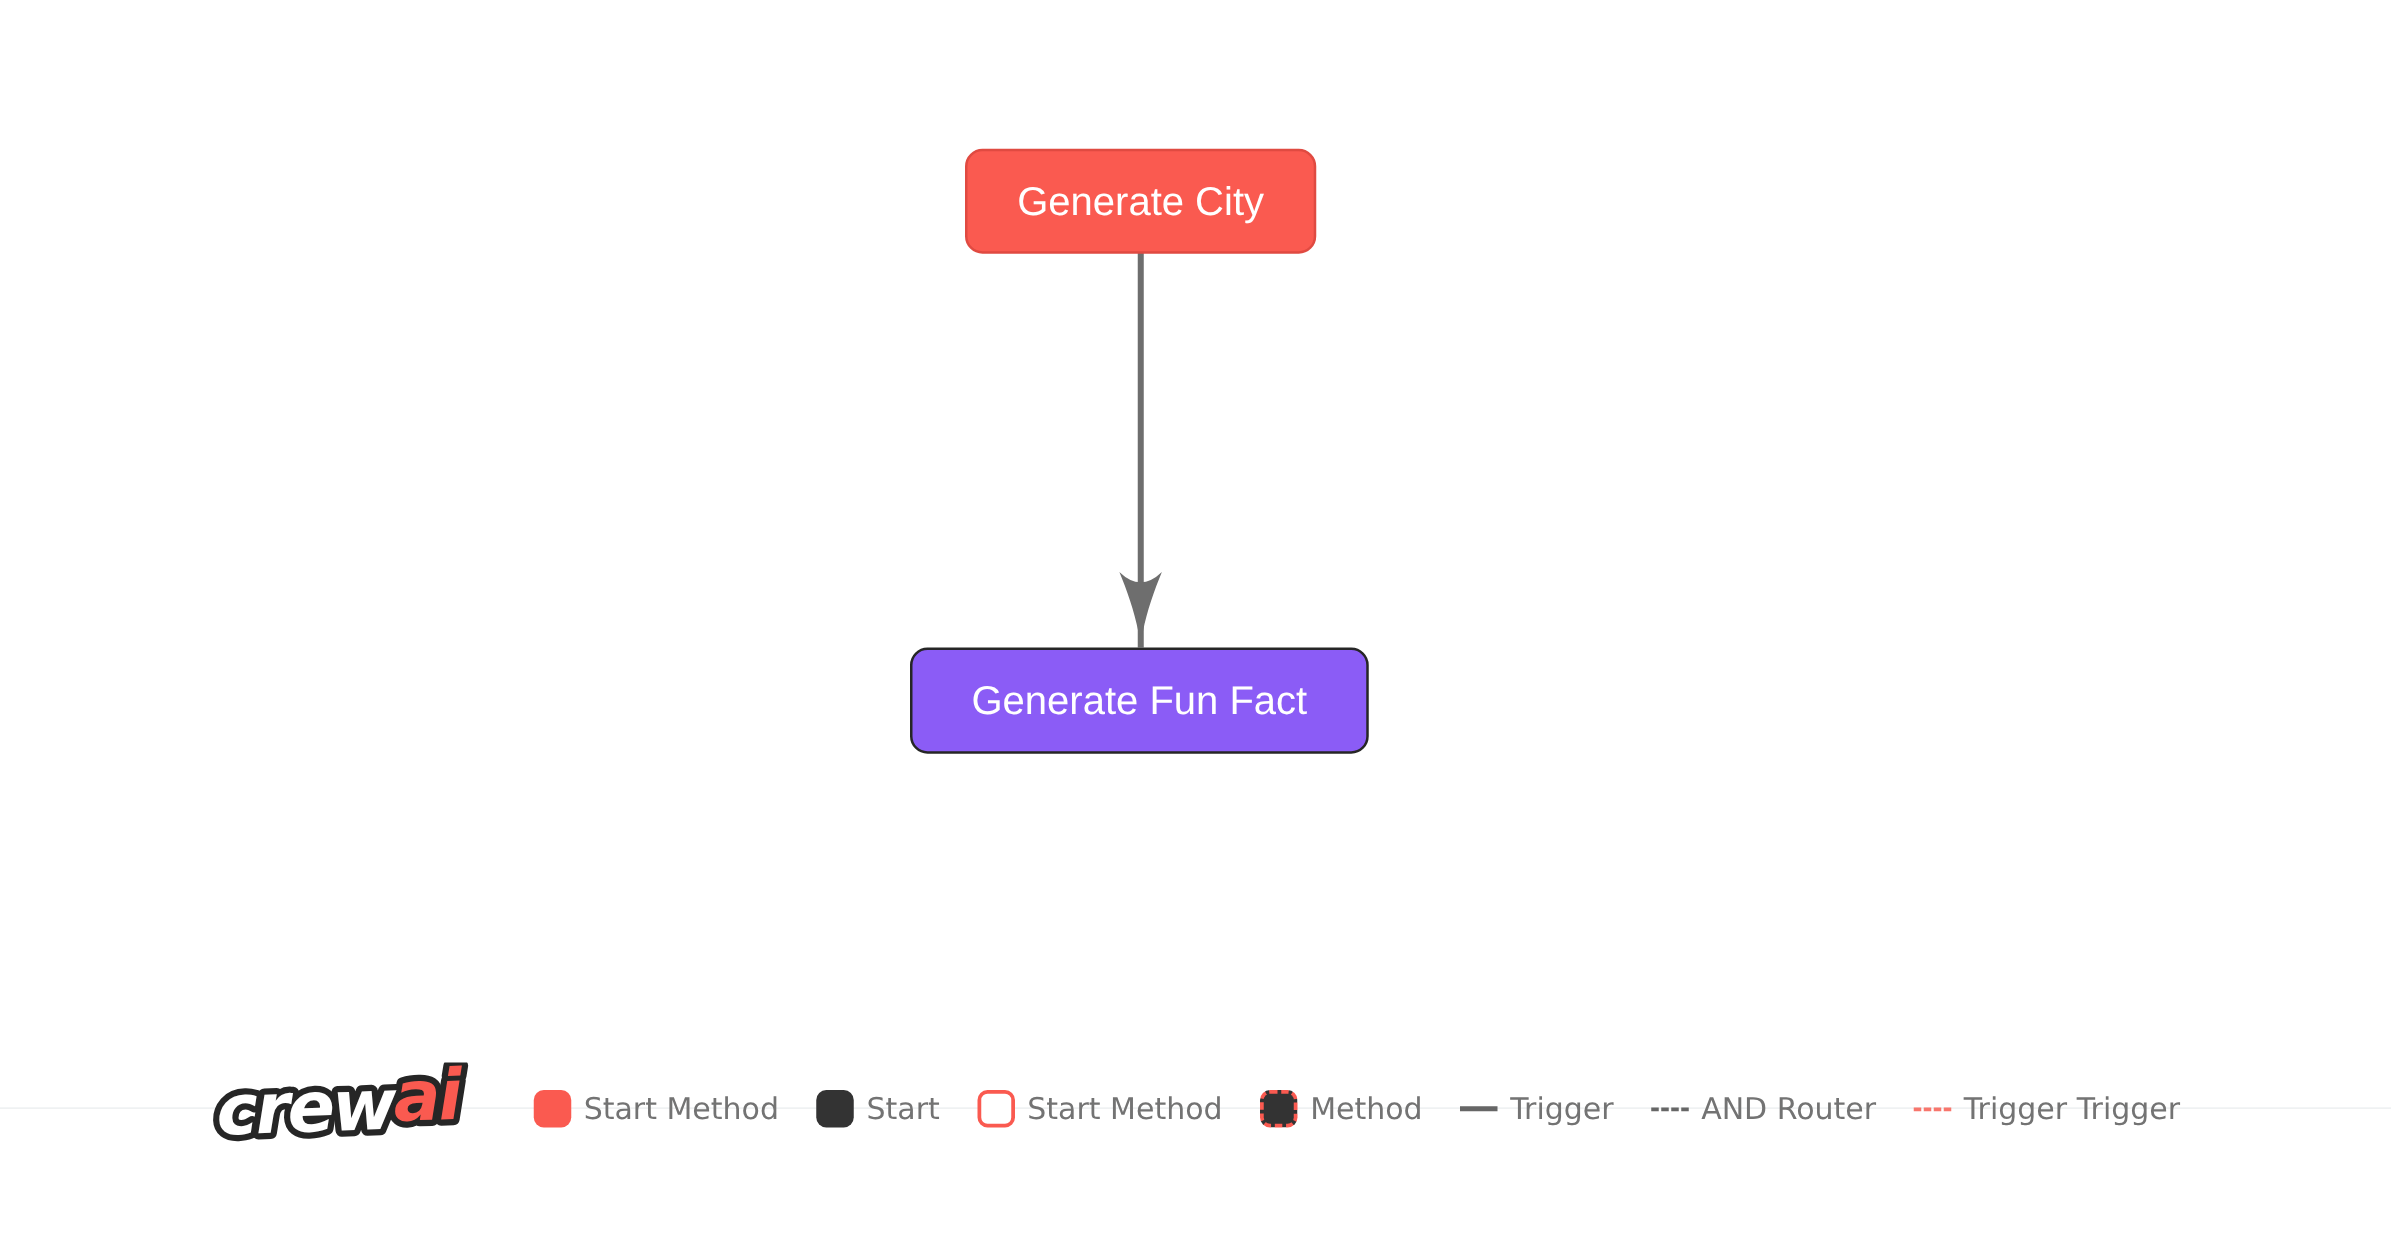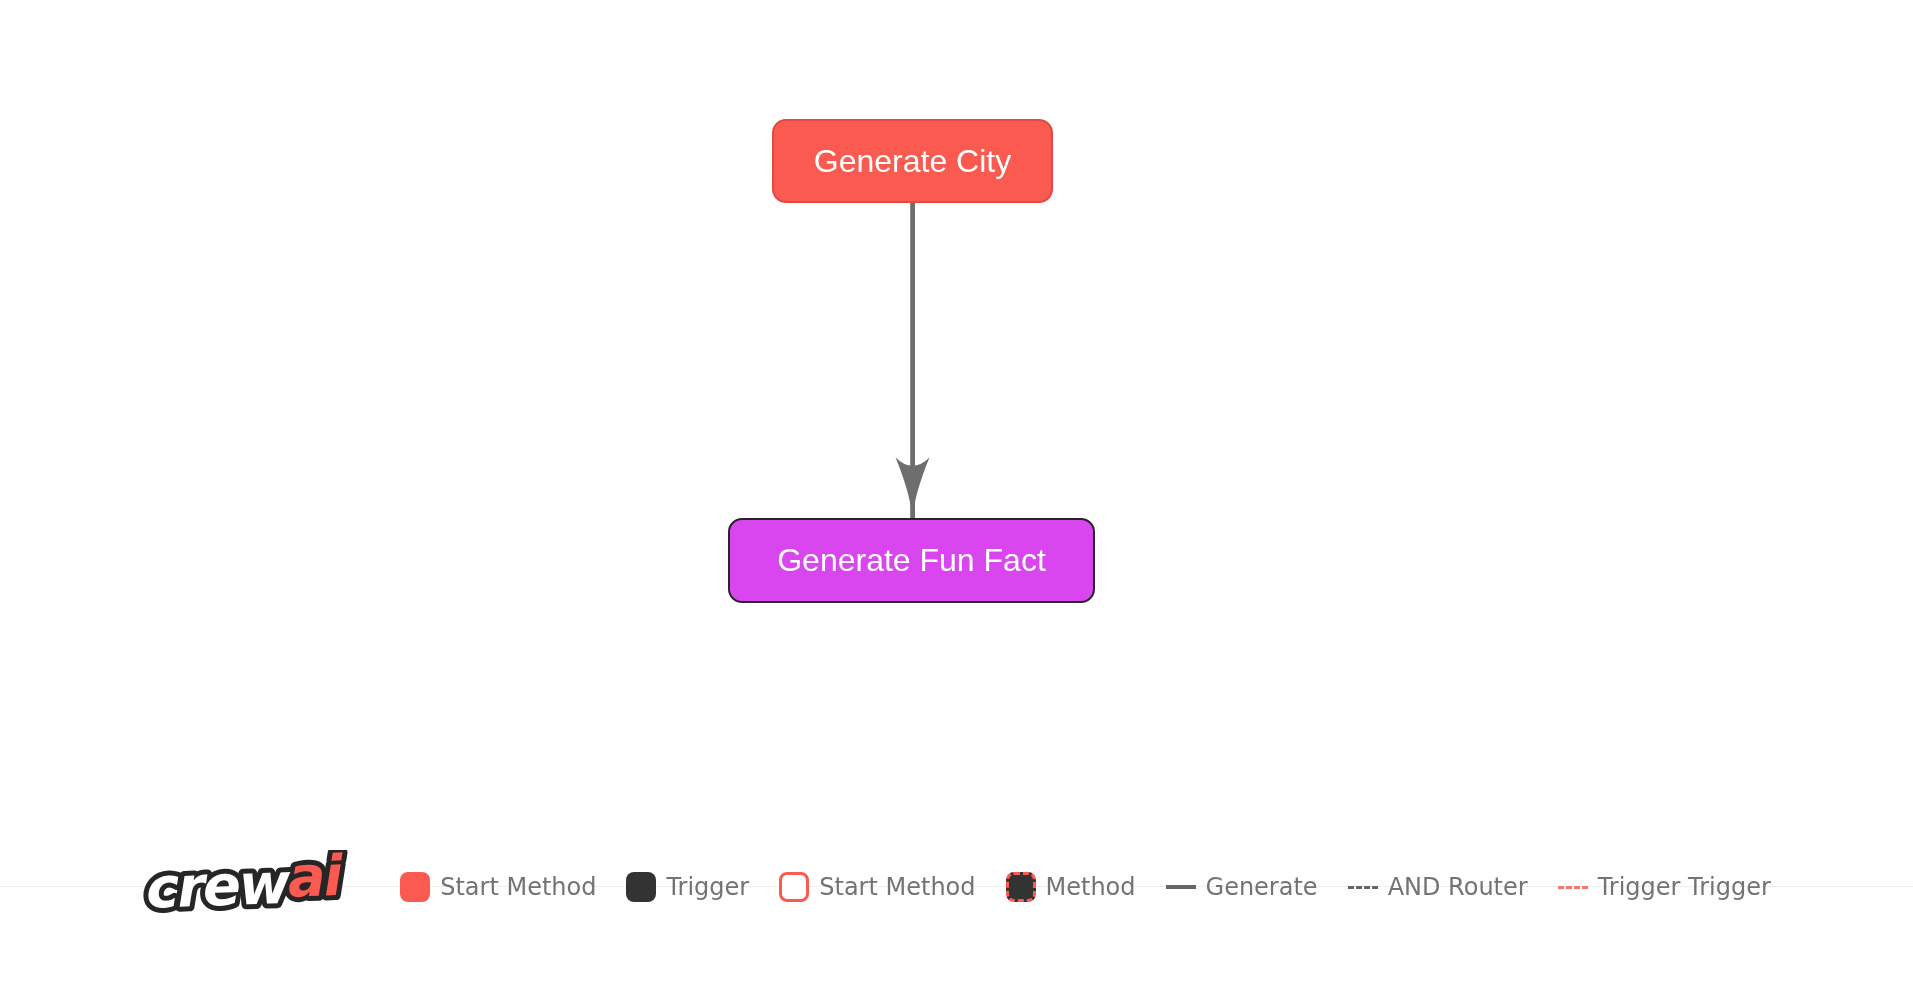--- a/index.html
+++ b/index.html
@@ -27,21 +27,21 @@
     white-space: nowrap;
     cursor: pointer;
   }
   .flow-node.start {
     left: 772px; top: 119px; width: 281px; height: 84px;
     background: #fa5a50;
     border: 2px solid #e04a41;
   }
   .flow-node.method {
     left: 728px; top: 518px; width: 367px; height: 85px;
-    background: #d946ef;
+    background: #8b5cf6;
     border: 2px solid #262626;
   }
 
   
   .legend-bar {
     position: absolute; left: 0; right: 0; top: 886px; bottom: 0;
     background: #f8f9fa;
     border-top: 1px solid #eceef0;
     box-sizing: border-box;
     display: flex; align-items: center; justify-content: center;
@@ -108,36 +108,36 @@
       </svg>
     </div>
 
     <div class="legend-item">
       <span class="sw sw-square sw-start"></span>
       <span class="legend-label">Start Method</span>
     </div>
 
     <div class="legend-item">
       <span class="sw sw-square sw-method"></span>
-      <span class="legend-label">Trigger</span>
+      <span class="legend-label">Start</span>
     </div>
 
     <div class="legend-item">
       <span class="sw sw-square sw-crew"></span>
       <span class="legend-label">Start Method</span>
     </div>
 
     <div class="legend-item">
       <span class="sw sw-square sw-router"></span>
       <span class="legend-label">Method</span>
     </div>
 
     <div class="legend-item">
       <span class="sw sw-line sw-trigger"></span>
-      <span class="legend-label">Generate</span>
+      <span class="legend-label">Trigger</span>
     </div>
 
     <div class="legend-item">
       <span class="sw sw-line sw-and-trigger"></span>
       <span class="legend-label">AND Router</span>
     </div>
 
     <div class="legend-item">
       <span class="sw sw-line sw-router-trigger"></span>
       <span class="legend-label">Trigger Trigger</span>

